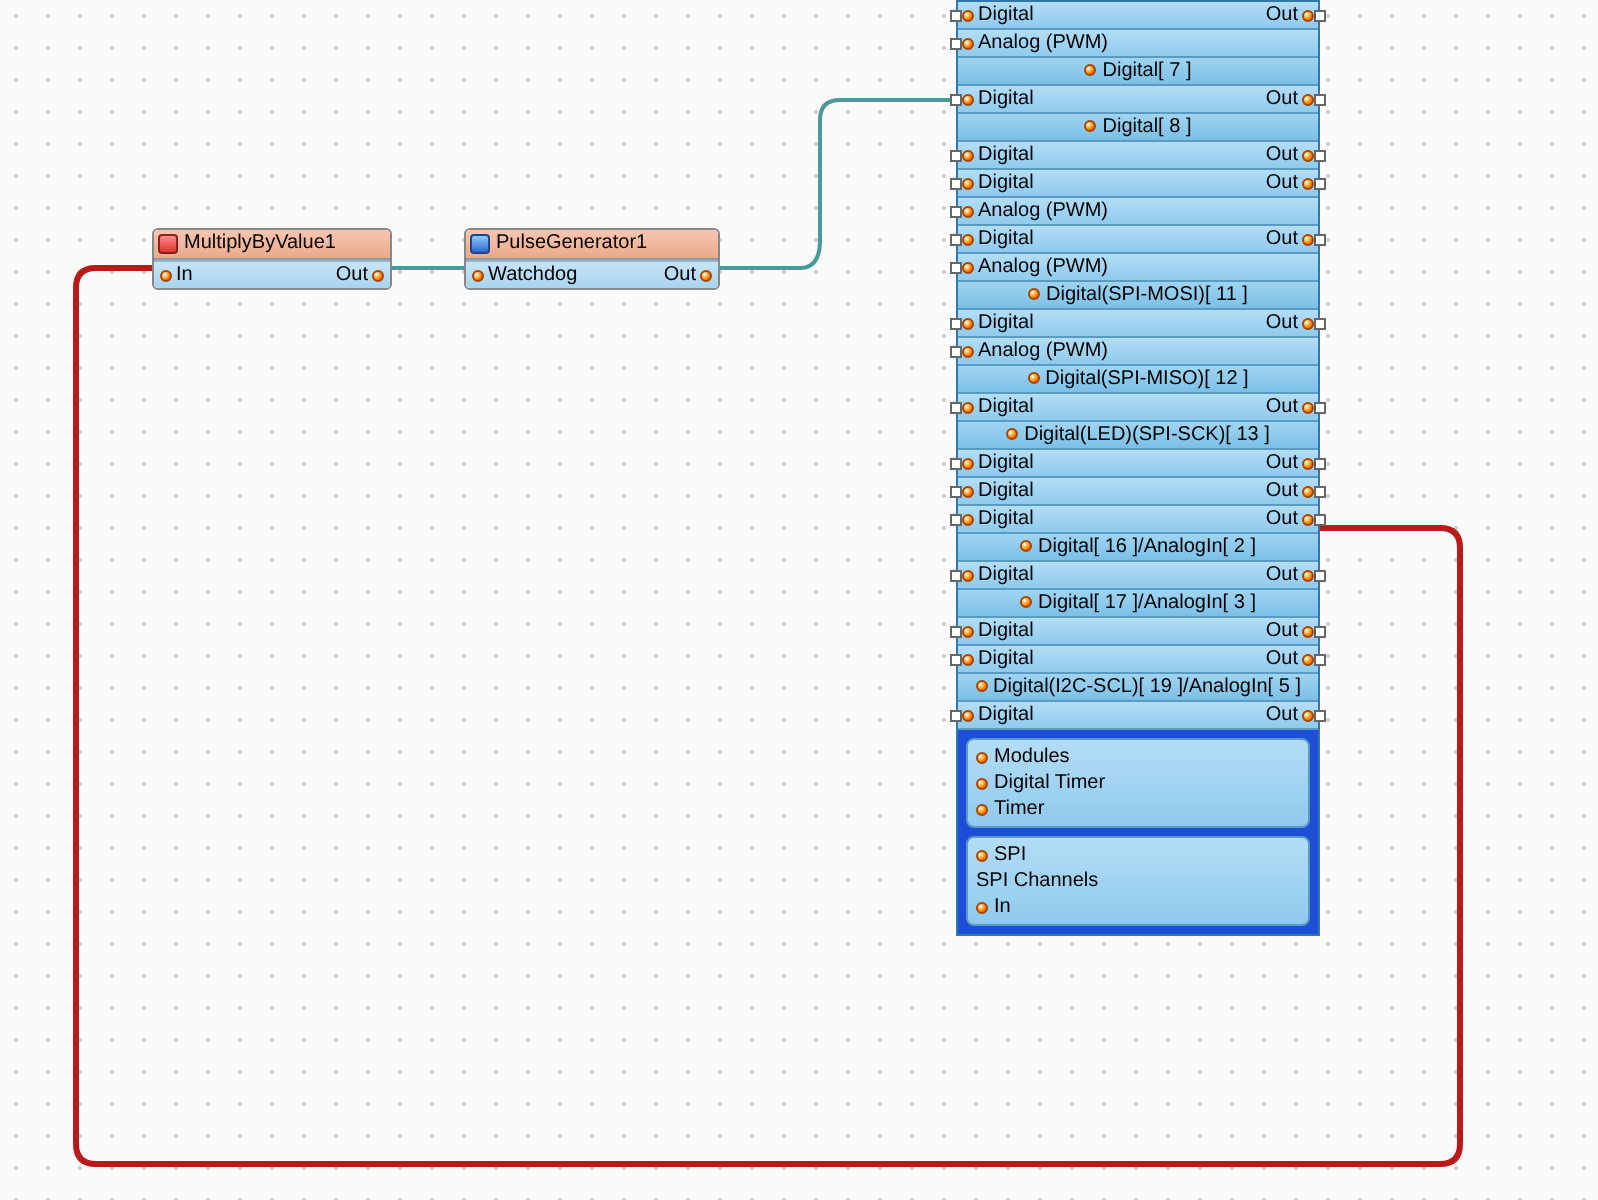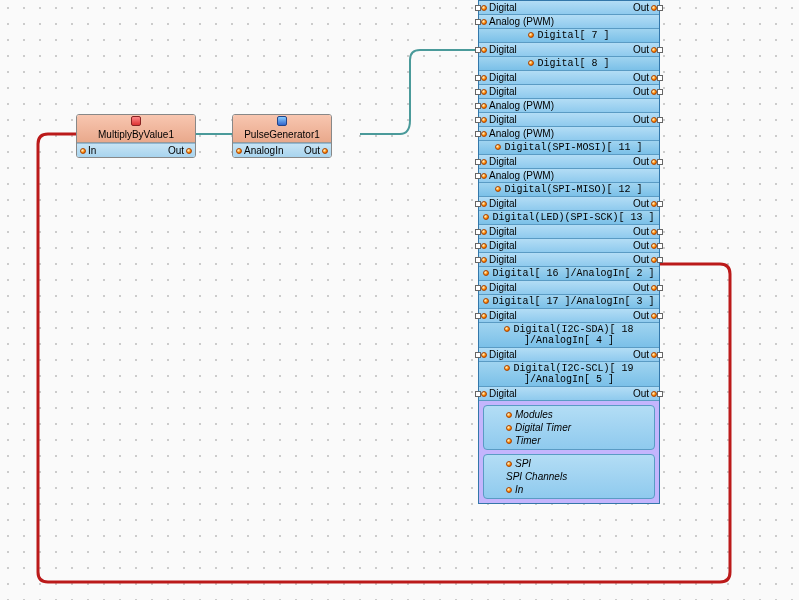--- a/index.html
+++ b/index.html
@@ -24,21 +24,20 @@
     background: #fff;
   }
   .node-title {
     background: linear-gradient(#f8c6b0, #e9a98c);
     padding: 1px 2px 2px 2px;
     display: flex;
     align-items: center;
     gap: 3px;
     border-bottom: 1px solid #999;
     font-size: 10px;
-    flex-direction: column;
   }
   .node-row {
     background: linear-gradient(#c7e4f5, #a8d4ee);
     padding: 1px 3px;
     display: flex;
     align-items: center;
     justify-content: space-between;
     font-size: 10px;
     border-top: 1px solid #8fb8d4;
     min-height: 14px;
@@ -61,58 +60,56 @@
   }
   .icon.red { background: linear-gradient(#f88, #d33); border-color: #822; }
   .icon.blue { background: linear-gradient(#8cf, #36c); border-color: #248; }
   .icon.square { width: 10px; height: 10px; }
   .arduino {
     position: absolute;
     left: 478px;
     top: 0;
     width: 182px;
     border: 1px solid #37a;
-    background: #c4b5fd;
+    background: #1d4ed8;
     z-index: 10;
   }
   .ard-row {
     display: flex;
     align-items: center;
     justify-content: space-between;
     padding: 0 2px;
     font-size: 10px;
     border-bottom: 1px solid #5a9bc4;
     min-height: 14px;
     position: relative;
     background: linear-gradient(#b3ddf5, #8fcaee);
   }
   .ard-header {
     background: linear-gradient(#a0d4f0, #7bc0e8);
     font-size: 10px;
     padding: 1px 2px;
     text-align: center;
     border-bottom: 1px solid #5a9bc4;
-    font-family: Liberation Mono, monospace;
   }
   .ard-row .left, .ard-row .right { display: flex; align-items: center; gap: 2px; }
   .portdot {
     width: 6px; height: 6px;
     border: 1px solid #666;
     background: #fff;
     position: absolute;
   }
   .portdot.l { left: -4px; top: 50%; transform: translateY(-50%); }
   .portdot.r { right: -4px; top: 50%; transform: translateY(-50%); }
   .sub-panel {
     margin: 4px;
     border: 1px solid #5a9bc4;
     border-radius: 4px;
     background: linear-gradient(#b3ddf5, #8fcaee);
-    padding: 2px 22px;
-    font-style: italic;
+    padding: 2px 4px;
   }
   .sub-panel .srow {
     display: flex; align-items: center; gap: 3px;
     font-size: 10px;
     padding: 1px 0;
   }
 </style>
 </head>
 <body>
 
@@ -135,29 +132,29 @@
         <span class="pin small"></span>
         <span>In</span>
       </span>
     <span class="right">
         <span>Out</span>
         <span class="pin small"></span>
       </span>
   </div>
 </div>
 
-<div class="node" style="left:232px;top:114px;width:100px">
+<div class="node" style="left:232px;top:114px;width:128px">
   <div class="node-title">
     <span class="icon blue square"></span>
     <span>PulseGenerator1</span>
   </div>
   <div class="node-row">
     <span class="left">
         <span class="pin small"></span>
-        <span>AnalogIn</span>
+        <span>Watchdog</span>
       </span>
     <span class="right">
         <span>Out</span>
         <span class="pin small"></span>
       </span>
   </div>
 </div>
 
 <div class="arduino" id="arduino">
     <div class="ard-row">
@@ -336,21 +333,20 @@
       <span class="left">
         <span class="pin small"></span>
         <span>Digital</span>
       </span>
       <span class="right">
         <span>Out</span>
         <span class="pin small"></span>
       </span>
       <span class="portdot r"></span>
     </div>
-    <div class="ard-header"><span class="pin small" style="margin-right:3px"></span>Digital(I2C-SDA)[ 18 ]/AnalogIn[ 4 ]</div>
     <div class="ard-row">
       <span class="portdot l"></span>
       <span class="left">
         <span class="pin small"></span>
         <span>Digital</span>
       </span>
       <span class="right">
         <span>Out</span>
         <span class="pin small"></span>
       </span>

